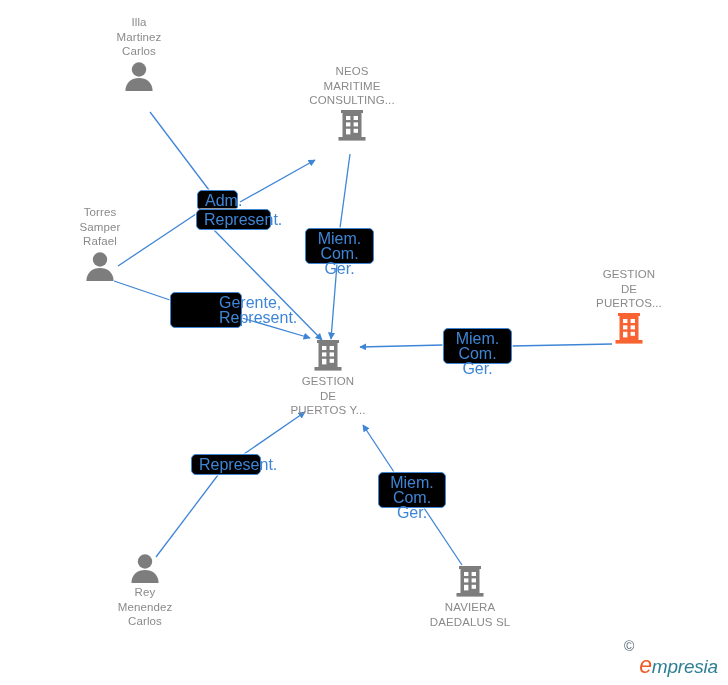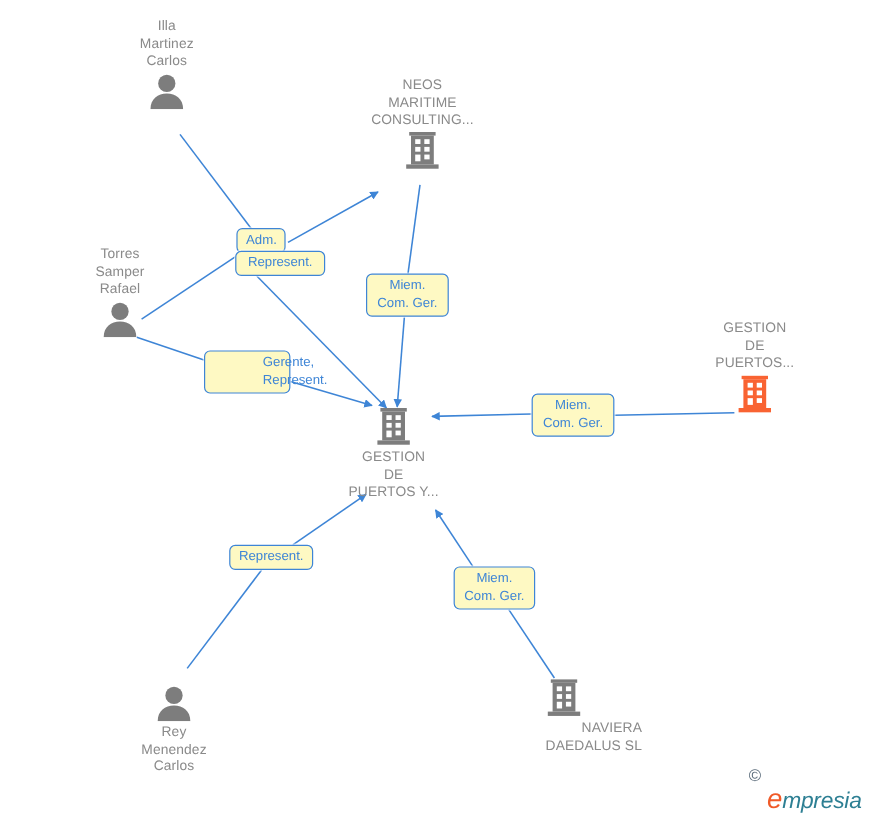--- a/index.html
+++ b/index.html
@@ -46,25 +46,25 @@
   .node-label.above { margin-bottom: 2px; }
   .node-icon {
     display: block;
     margin: 0 auto;
   }
 
   
   .edge-label {
     position: absolute;
     box-sizing: border-box;
-    background: #fef9c3;
+    background: #000000;
     border: 1.3px solid #3e85d6;
     border-radius: 5px;
     color: #3e85d6;
-    font-size: 11px;
+    font-size: 16px;
     line-height: 15px;
     text-align: center;
     padding: 2px 7px;
     white-space: pre-line;
     box-shadow: 0 0 0 1px rgba(255,255,255,.6);
   }
 
   
   #watermark {
     position: absolute;
@@ -213,31 +213,31 @@
         <rect x="9" y="6" width="4.4" height="4"></rect>
         <rect x="16.6" y="6" width="4.4" height="4"></rect>
         <rect x="9" y="12.4" width="4.4" height="4"></rect>
         <rect x="16.6" y="12.4" width="4.4" height="4"></rect>
         <rect x="9" y="18.8" width="4.4" height="5.6"></rect>
         <rect x="16.6" y="18.8" width="4.4" height="4"></rect>
       </g>
     </svg>
   </div>
 
-  <div class="node" style="left:145px; top:571px;">
+  <div class="node" style="left:145px; top:553px;">
     <svg class="node-icon" width="34" height="30" viewBox="0 0 34 30" xmlns="http://www.w3.org/2000/svg">
       <circle cx="17" cy="8.5" r="7.2" fill="#7d7d7d"></circle>
       <path d="M3.4 30 C3.4 21.5 9.6 17 17 17 C24.4 17 30.6 21.5 30.6 30 Z" fill="#7d7d7d"></path>
     </svg>
     <div class="node-label below">Rey
 Menendez
 Carlos</div>
   </div>
 
-  <div class="node" style="left:470px; top:566px;text-align:right;">
+  <div class="node" style="left:470px; top:566px;">
     <svg class="node-icon" width="30" height="32" viewBox="0 0 30 32" xmlns="http://www.w3.org/2000/svg">
       <g fill="#7d7d7d">
         <rect x="4" y="0" width="22" height="3"></rect>
         <rect x="5.5" y="3" width="19" height="24"></rect>
         <rect x="1.5" y="27" width="27" height="3.6"></rect>
       </g>
       <g fill="#ffffff">
         <rect x="9" y="6" width="4.4" height="4"></rect>
         <rect x="16.6" y="6" width="4.4" height="4"></rect>
         <rect x="9" y="12.4" width="4.4" height="4"></rect>

